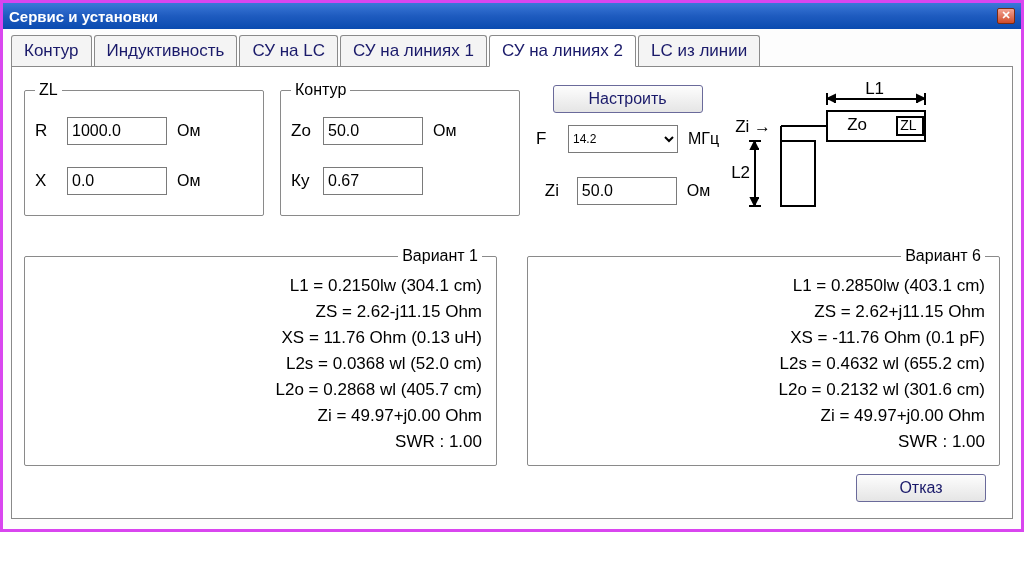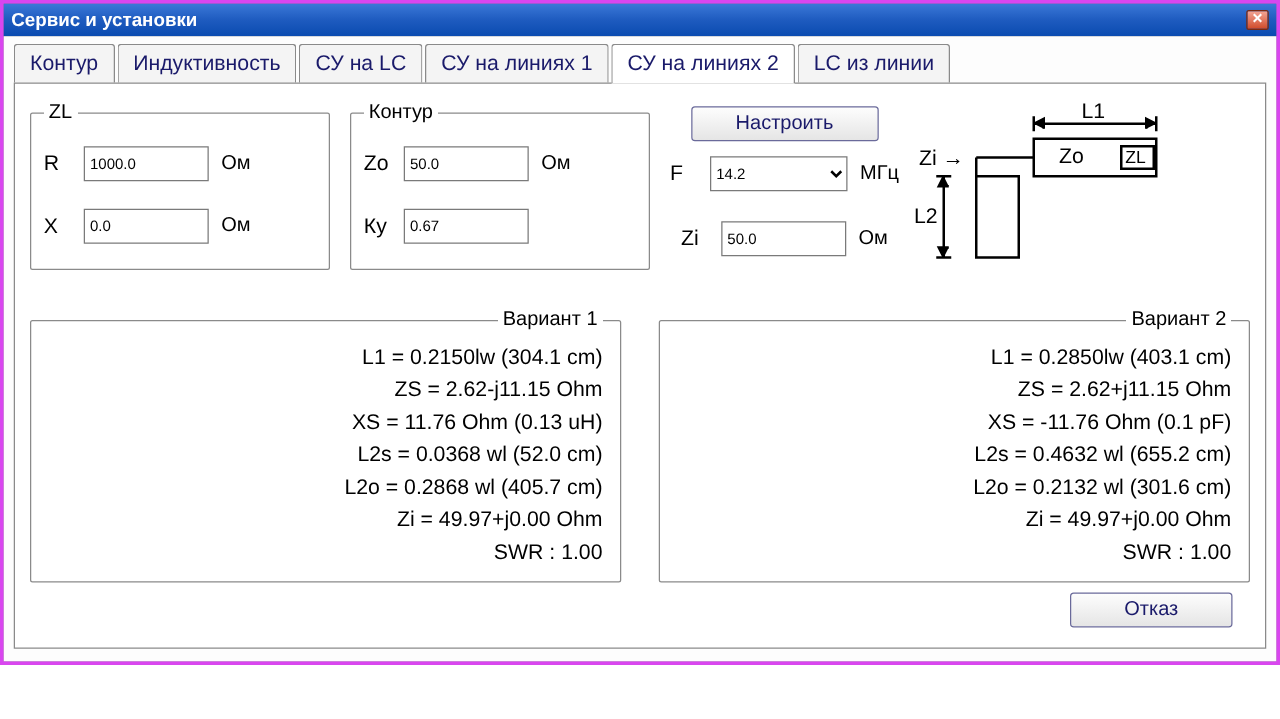--- a/index.html
+++ b/index.html
@@ -91,21 +91,21 @@
   .field-row {
     display: flex;
     align-items: center;
     margin: 8px 0;
     gap: 6px;
   }
   .field-row .lbl { width: 26px; font-size: 17px; }
   .field-row input[type="text"] {
     width: 100px;
     height: 28px;
-    font-size: 12px;
+    font-size: 16px;
     padding: 12px 4px;
     border: 1px solid #7a7a7a;
   }
   .unit { font-size: 16px; margin-left: 4px; }
   .mid-col {
     display: flex;
     flex-direction: column;
     gap: 4px;
     padding-top: 4px;
   }
@@ -266,21 +266,21 @@
             <div class="res-line">ZS = 2.62-j11.15 Ohm</div>
             <div class="res-line">XS = 11.76 Ohm (0.13 uH)</div>
             <div class="res-line">L2s = 0.0368 wl (52.0 cm)</div>
             <div class="res-line">L2o = 0.2868 wl (405.7 cm)</div>
             <div class="res-line">Zi = 49.97+j0.00 Ohm</div>
             <div class="res-line">SWR : 1.00</div>
           </fieldset>
         </div>
         <div class="variant">
           <fieldset>
-            <legend>Вариант 2</legend>
+            <legend>Вариант 6</legend>
             <div class="res-line">L1 = 0.2850lw (403.1 cm)</div>
             <div class="res-line">ZS = 2.62+j11.15 Ohm</div>
             <div class="res-line">XS = -11.76 Ohm (0.1 pF)</div>
             <div class="res-line">L2s = 0.4632 wl (655.2 cm)</div>
             <div class="res-line">L2o = 0.2132 wl (301.6 cm)</div>
             <div class="res-line">Zi = 49.97+j0.00 Ohm</div>
             <div class="res-line">SWR : 1.00</div>
           </fieldset>
         </div>
       </div>

